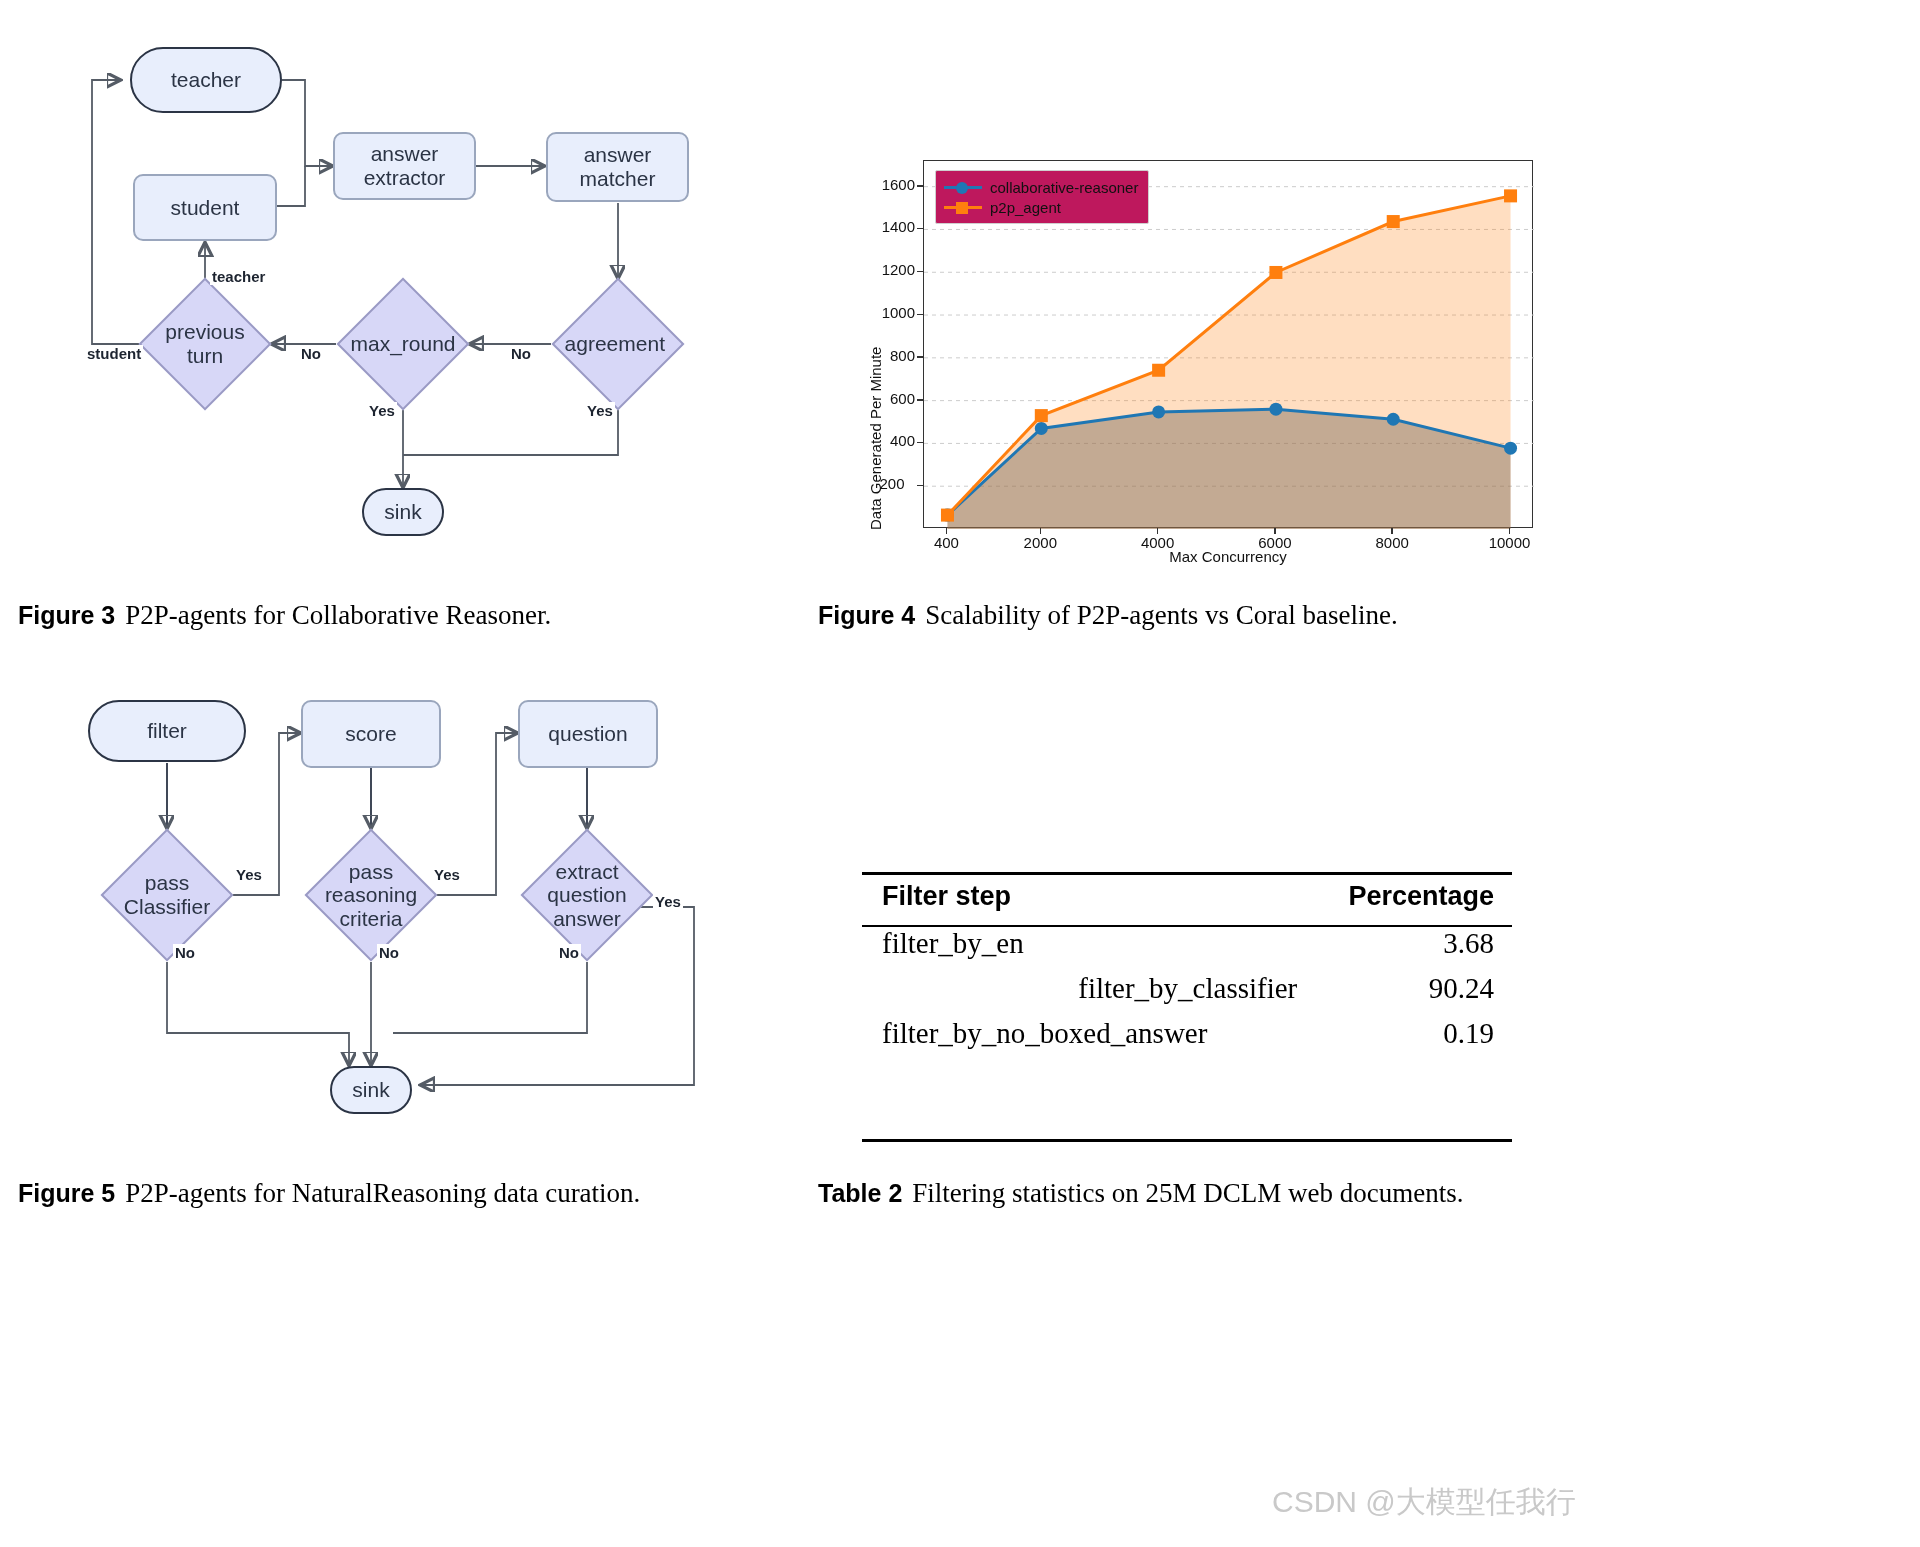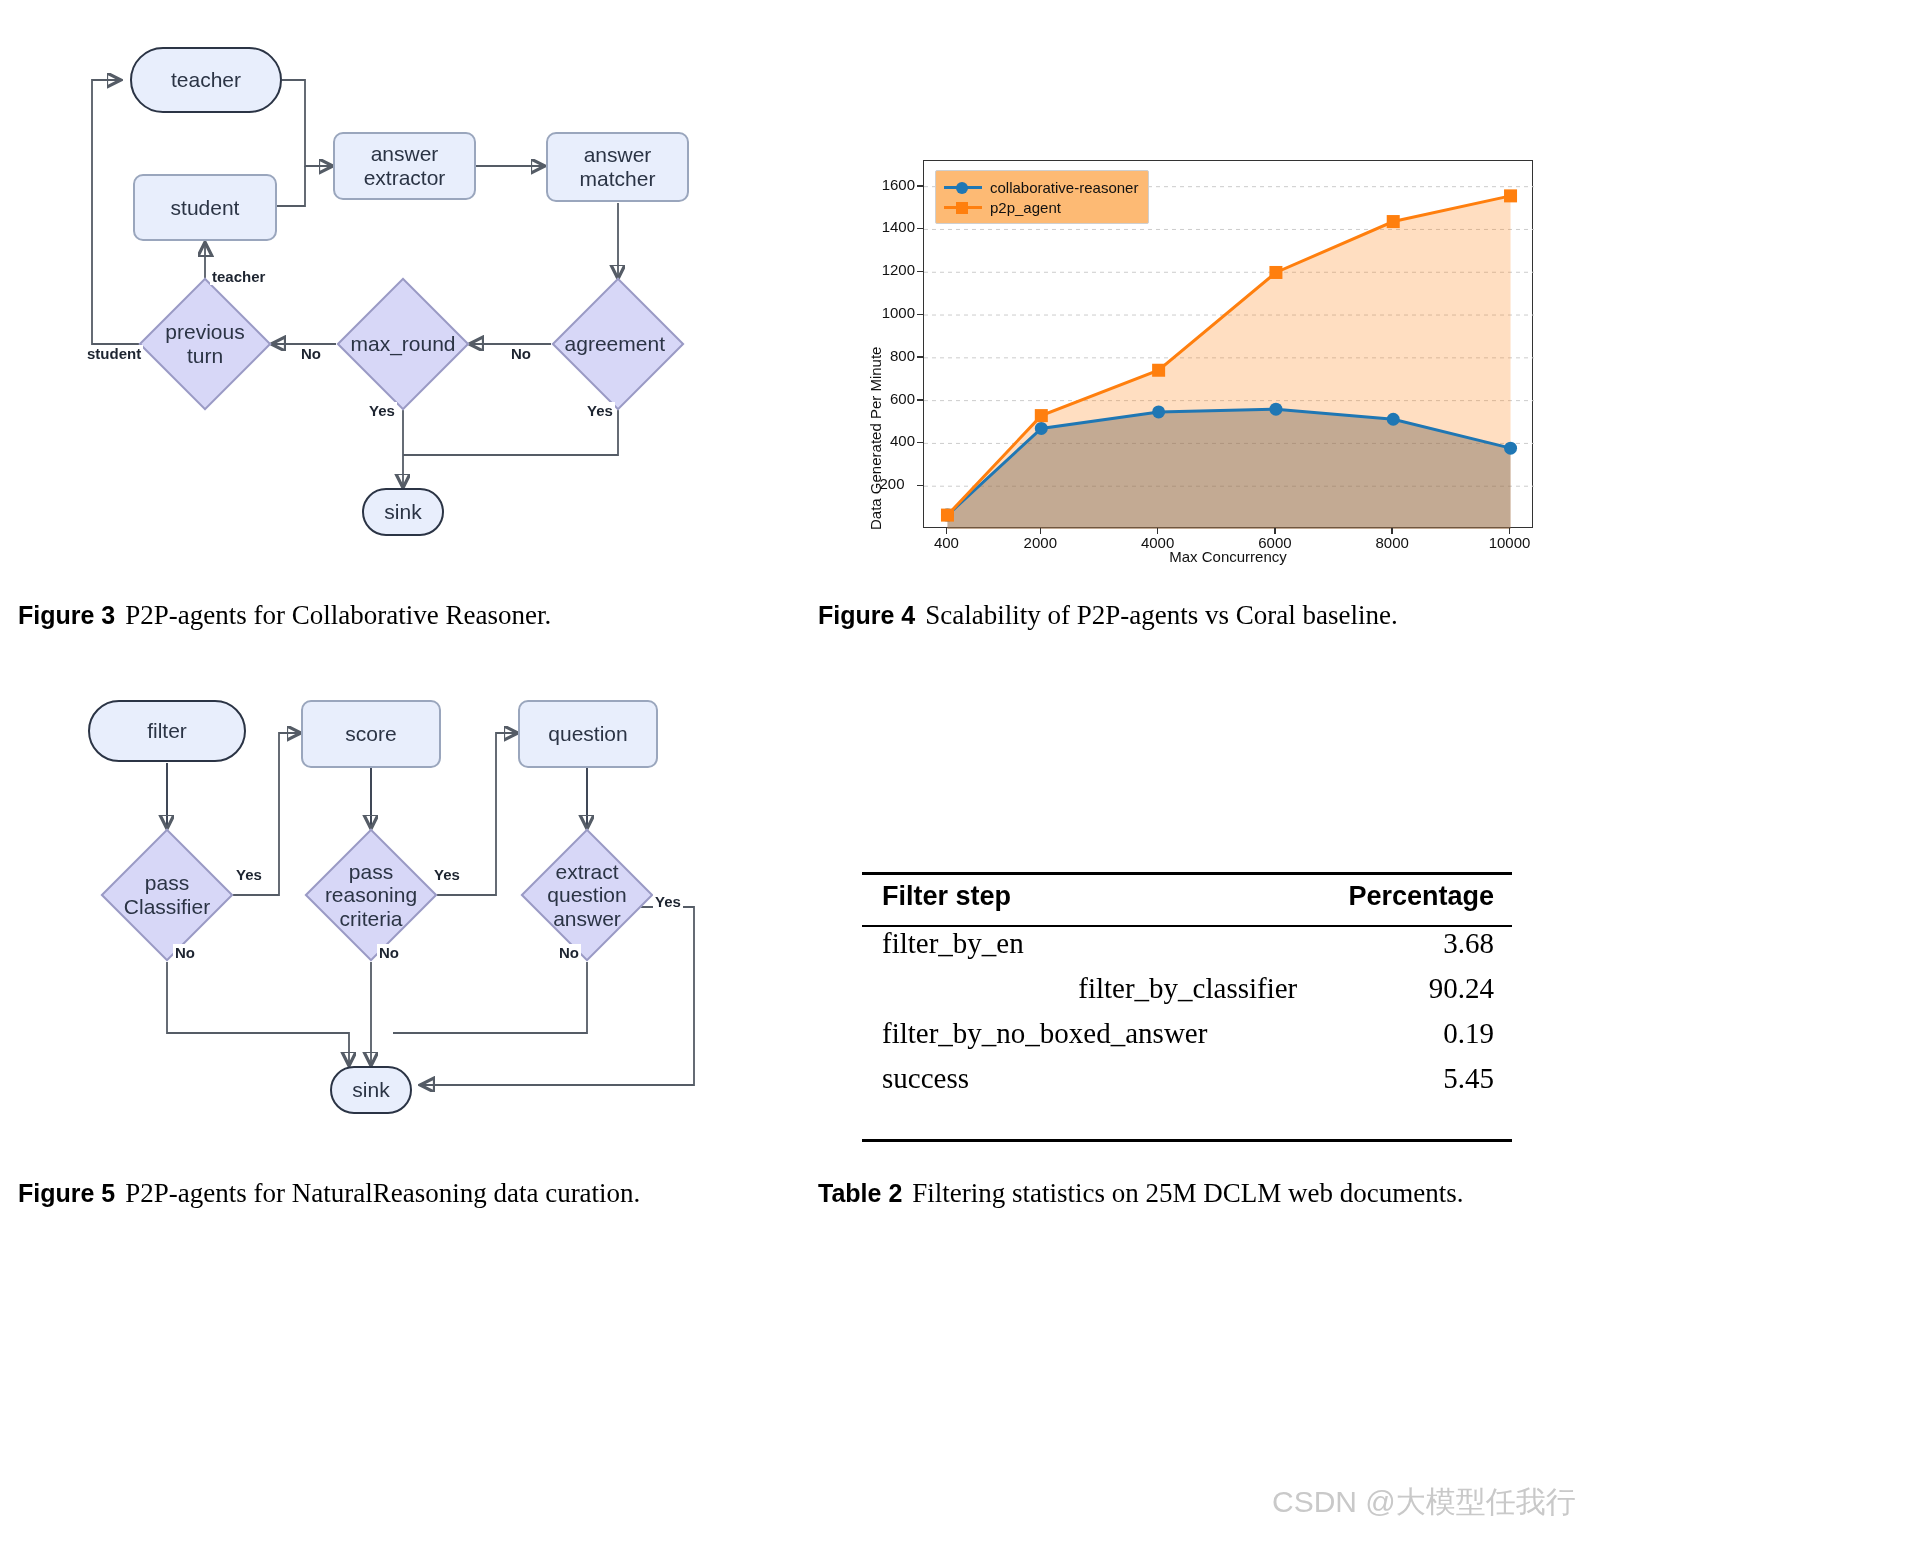--- a/index.html
+++ b/index.html
@@ -84,21 +84,21 @@
   }
   .ytick, .xtick {
     position:absolute;
     font-family:"Liberation Sans", sans-serif;
     font-size: 15px; color:#111; white-space:nowrap;
   }
   .ytick { text-align:right; }
   .xtick { text-align:center; }
   .legendbox {
     position:absolute;
-    background:#fdba74; border:1px solid #cfcfcf; border-radius:2px;
+    background:#be185d; border:1px solid #cfcfcf; border-radius:2px;
     padding:6px 10px 6px 8px;
     font-family:"Liberation Sans", sans-serif; font-size:15px; color:#111;
     z-index: 8;
   }
   .legrow { display:flex; align-items:center; height:20px; }
   .legsym { width:38px; height:14px; position:relative; margin-right:8px; }
   .legsym .lline { position:absolute; top:6px; left:0; width:38px; height:3px; }
   .legsym .lmk { position:absolute; top:2px; left:12px; width:12px; height:12px; }
   .legsym .lmk.circ { border-radius:50%; }
 
@@ -400,24 +400,20 @@
             <td class="rcol" style="padding-right: 18px;">3.68</td>
           </tr>
           <tr>
             <td class="lcol" style="padding-left: 20px; text-align: right;">filter_by_classifier</td>
             <td class="rcol" style="padding-right: 18px;">90.24</td>
           </tr>
           <tr>
             <td class="lcol" style="padding-left: 20px;">filter_by_no_boxed_answer</td>
             <td class="rcol" style="padding-right: 18px;">0.19</td>
           </tr>
-          <tr>
-            <td class="lcol" style="padding-left: 20px;">success</td>
-            <td class="rcol" style="padding-right: 18px;">5.45</td>
-          </tr>
         </tbody>
     </table>
   </div>
 
   <div class="caption" style="left:818px; top:1178px;">
     <b>Table 2</b><span class="ctext">Filtering statistics on 25M DCLM web documents.</span>
   </div>
 
   <div class="watermark" style="left:1272px; top:1482px;">CSDN @大模型任我行</div>
 

